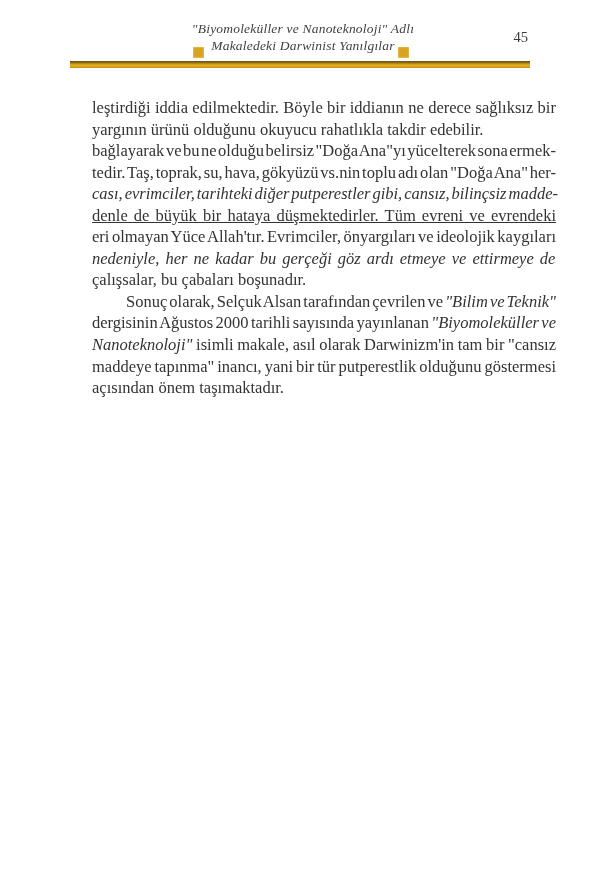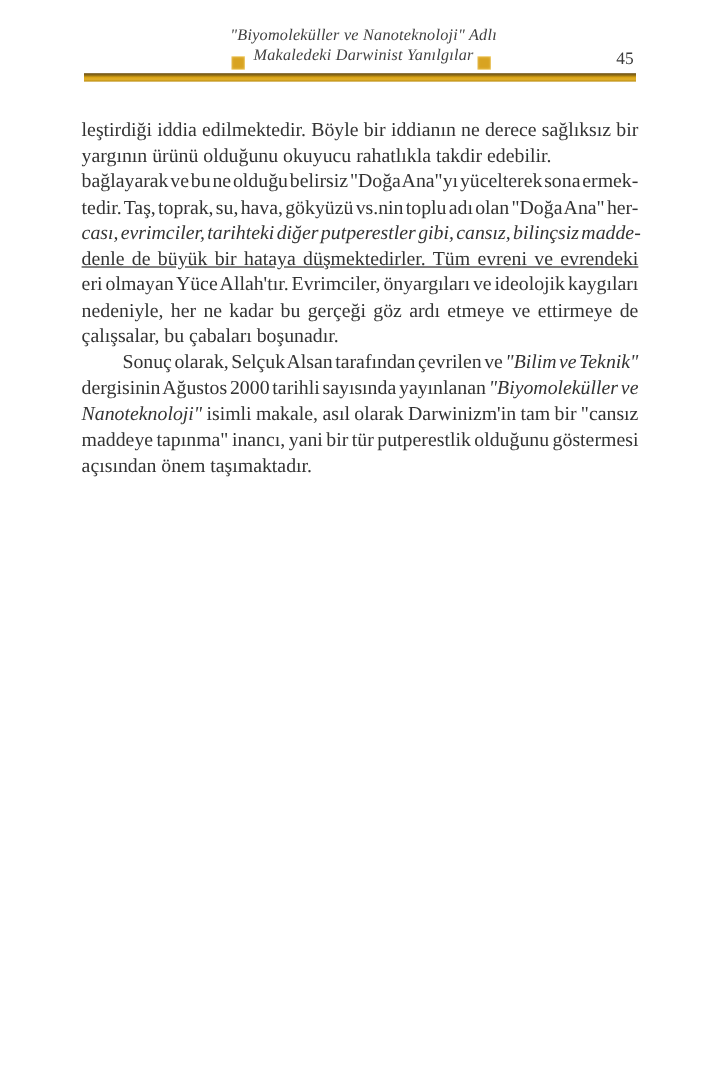--- a/index.html
+++ b/index.html
@@ -22,21 +22,21 @@
     letter-spacing: 0.2px;
   }
   .orn {
     position: absolute; top: 47px; width: 11px; height: 11px;
     background: var(--gold, #d8a321);
     box-shadow: inset 0 0 2px rgba(255,230,150,0.9);
   }
   .orn-left  { left: 193px; }
   .orn-right { left: 398px; }
   .pagenum {
-    position: absolute; top: 41px; left: 478px; width: 50px;
+    position: absolute; top: 29px; left: 478px; width: 50px;
     text-align: right;
     font-size: 14.5px; color: #3b3b3b;
   }
   .rule {
     position: absolute; left: 70px; top: 61px; width: 460px; height: 7px;
     background: linear-gradient(to bottom,
       var(--rule-top, #6e4f12) 0%,
       #8a6916 22%,
       var(--rule-gold, #d8a214) 48%,
       #e2b02b 72%,
@@ -46,21 +46,21 @@
   
   .body-text {
     position: absolute; left: 68px; top: 97px; width: 464px;
     font-size: 16.5px;
     line-height: 21.55px;
     color: var(--body-text, #333333);
   }
   .para { margin: 0; }
   .line { white-space: nowrap; height: 21.55px; overflow: visible; }
   .line.indent { padding-left: 34px; }
-  .ln-inner { display: inline-block; white-space: nowrap; }
+  .ln-inner { display: inline-block; white-space: nowrap; margin-left: 24px; }
   .it { font-style: italic; }
 </style>
 </head>
 <body>
 
 <div class="page">
   <header>
     <div class="header-title">
       <div>"Biyomoleküller ve Nanoteknoloji" Adlı</div>
       <div>Makaledeki Darwinist Yanılgılar</div>
@@ -75,21 +75,21 @@
       <div class="para">
         <div class="line"><span class="ln-inner" style="word-spacing: 0.23px;"><span>leştirdiği iddia edilmektedir. Böyle bir iddianın ne derece sağlıksız bir</span></span></div>
         <div class="line last"><span class="ln-inner"><span>yargının ürünü olduğunu okuyucu rahatlıkla takdir edebilir.</span></span></div>
       </div>
       <div class="para">
         <div class="line"><span class="ln-inner" style="word-spacing: -2.6px;"><span>bağlayarak ve bu ne olduğu belirsiz "Doğa Ana"yı yücelterek sona ermek-</span></span></div>
         <div class="line"><span class="ln-inner" style="word-spacing: -2.25px; text-align: center;"><span>tedir. Taş, toprak, su, hava, gökyüzü vs.nin toplu adı olan "Doğa Ana" her-</span></span></div>
         <div class="line"><span class="ln-inner" style="word-spacing: -2.17px; font-style: italic;"><span>cası, evrimciler, tarihteki diğer putperestler gibi, cansız, bilinçsiz madde-</span></span></div>
         <div class="line"><span class="ln-inner" style="word-spacing: 2px; text-decoration: underline;"><span>denle de büyük bir hataya düşmektedirler. Tüm evreni ve evrendeki</span></span></div>
         <div class="line"><span class="ln-inner" style="word-spacing: -1.63px;"><span>eri olmayan Yüce Allah'tır. Evrimciler, önyargıları ve ideolojik kaygıları</span></span></div>
-        <div class="line"><span class="ln-inner" style="word-spacing: 1.95px;"><span>nedeniyle, her ne kadar bu gerçeği göz ardı etmeye ve ettirmeye de</span></span></div>
+        <div class="line"><span class="ln-inner" style="word-spacing: 1.95px; font-style: italic;"><span>nedeniyle, her ne kadar bu gerçeği göz ardı etmeye ve ettirmeye de</span></span></div>
         <div class="line last"><span class="ln-inner"><span>çalışsalar, bu çabaları boşunadır.</span></span></div>
       </div>
       <div class="para">
         <div class="line indent"><span class="ln-inner" style="word-spacing: -2.06px;"><span>Sonuç olarak, Selçuk Alsan tarafından çevrilen ve </span><span class="it">"Bilim ve Teknik"</span></span></div>
         <div class="line"><span class="ln-inner" style="word-spacing: -1.76px;"><span>dergisinin Ağustos 2000 tarihli sayısında yayınlanan </span><span class="it">"Biyomoleküller ve</span></span></div>
         <div class="line"><span class="ln-inner" style="word-spacing: -0.5px;"><span class="it">Nanoteknoloji" </span><span>isimli makale, asıl olarak Darwinizm'in tam bir "cansız</span></span></div>
         <div class="line"><span class="ln-inner" style="word-spacing: -1.21px;"><span>maddeye tapınma" inancı, yani bir tür putperestlik olduğunu göstermesi</span></span></div>
         <div class="line last"><span class="ln-inner"><span>açısından önem taşımaktadır.</span></span></div>
       </div>
     </main>

